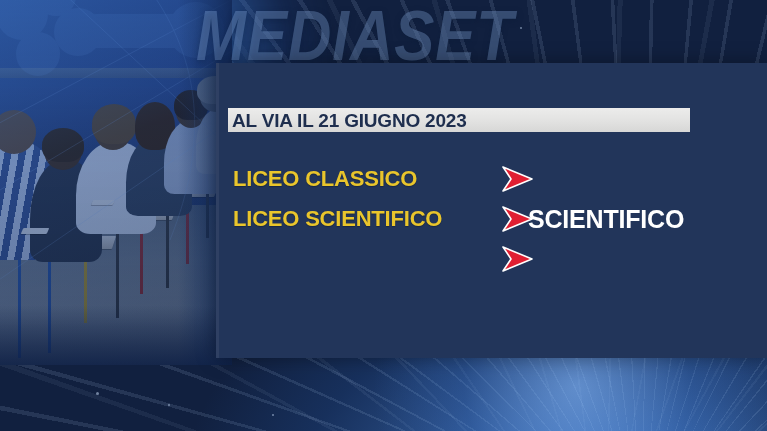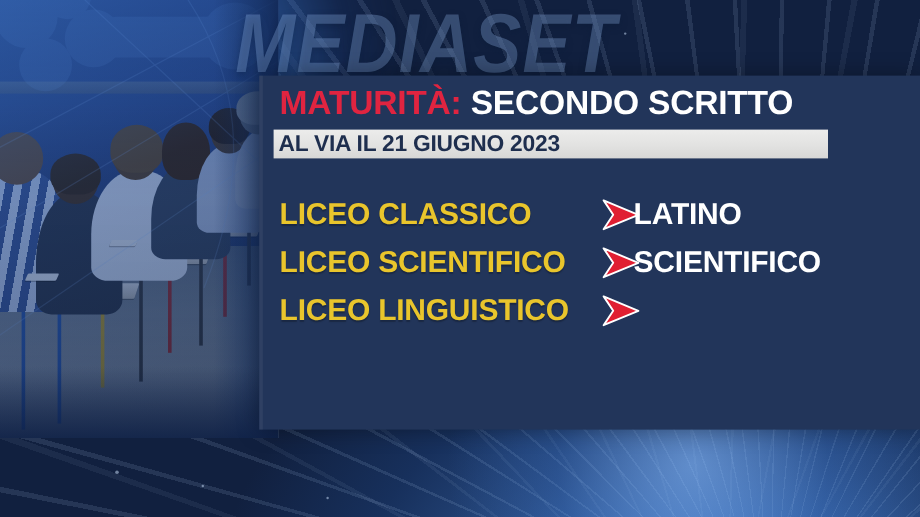--- a/index.html
+++ b/index.html
@@ -142,21 +142,21 @@
     white-space:nowrap; line-height:1;
   }
 
   .rows{ position:absolute; left:0; top:96px; width:100%; }
   .row{
     position:relative; height:40px;
     display:flex; align-items:center;
   }
   .row-school{
     position:absolute; left:17px;
-    font-size:25px; font-weight:700; color:#e9c52c;
+    font-size:22px; font-weight:700; color:#e9c52c;
     letter-spacing:-0.2px; white-space:nowrap; line-height:1;
     text-shadow:0 1px 1px rgba(0,0,0,.25);
   }
   .row-arrow{
     position:absolute; left:283px; width:36px; height:30px;
   }
   .row-subject{
     position:absolute; left:312px;
     font-size:25px; font-weight:700; color:#ffffff;
     letter-spacing:-0.2px; white-space:nowrap; line-height:1;
@@ -259,48 +259,43 @@
     <div class="ph-tint2"></div>
     <div class="ph-fade-r"></div>
     <div class="ph-fade-b"></div>
   </div>
 
   <div class="watermark">MEDIASET</div>
 
   <div class="panel">
     <div class="panel-edge"></div>
 
-    <div class="headline">
-      <span class="hl-red">MATURITÀ:</span><span class="hl-white"> SECONDO SCRITTO</span>
-    </div>
 
     <div class="subbar">
       <span class="subbar-text">AL VIA IL 21 GIUGNO 2023</span>
     </div>
 
     <div class="rows">
 
       <div class="row">
         <span class="row-school">LICEO CLASSICO</span>
         <svg class="row-arrow" viewBox="0 0 36 30">
           <polygon points="4,3 33,15 4,27 12,15" fill="#e01f32" stroke="#ffffff" stroke-width="1.6" stroke-linejoin="round"></polygon>
         </svg>
-        <span class="row-subject">LATINO</span>
       </div>
 
       <div class="row">
         <span class="row-school">LICEO SCIENTIFICO</span>
         <svg class="row-arrow" viewBox="0 0 36 30">
           <polygon points="4,3 33,15 4,27 12,15" fill="#e01f32" stroke="#ffffff" stroke-width="1.6" stroke-linejoin="round"></polygon>
         </svg>
         <span class="row-subject">SCIENTIFICO</span>
       </div>
 
       <div class="row">
-        <span class="row-school">LICEO LINGUISTICO</span>
         <svg class="row-arrow" viewBox="0 0 36 30">
           <polygon points="4,3 33,15 4,27 12,15" fill="#e01f32" stroke="#ffffff" stroke-width="1.6" stroke-linejoin="round"></polygon>
         </svg>
       </div>
 
     </div>
 
   </div>
 
 </div>

